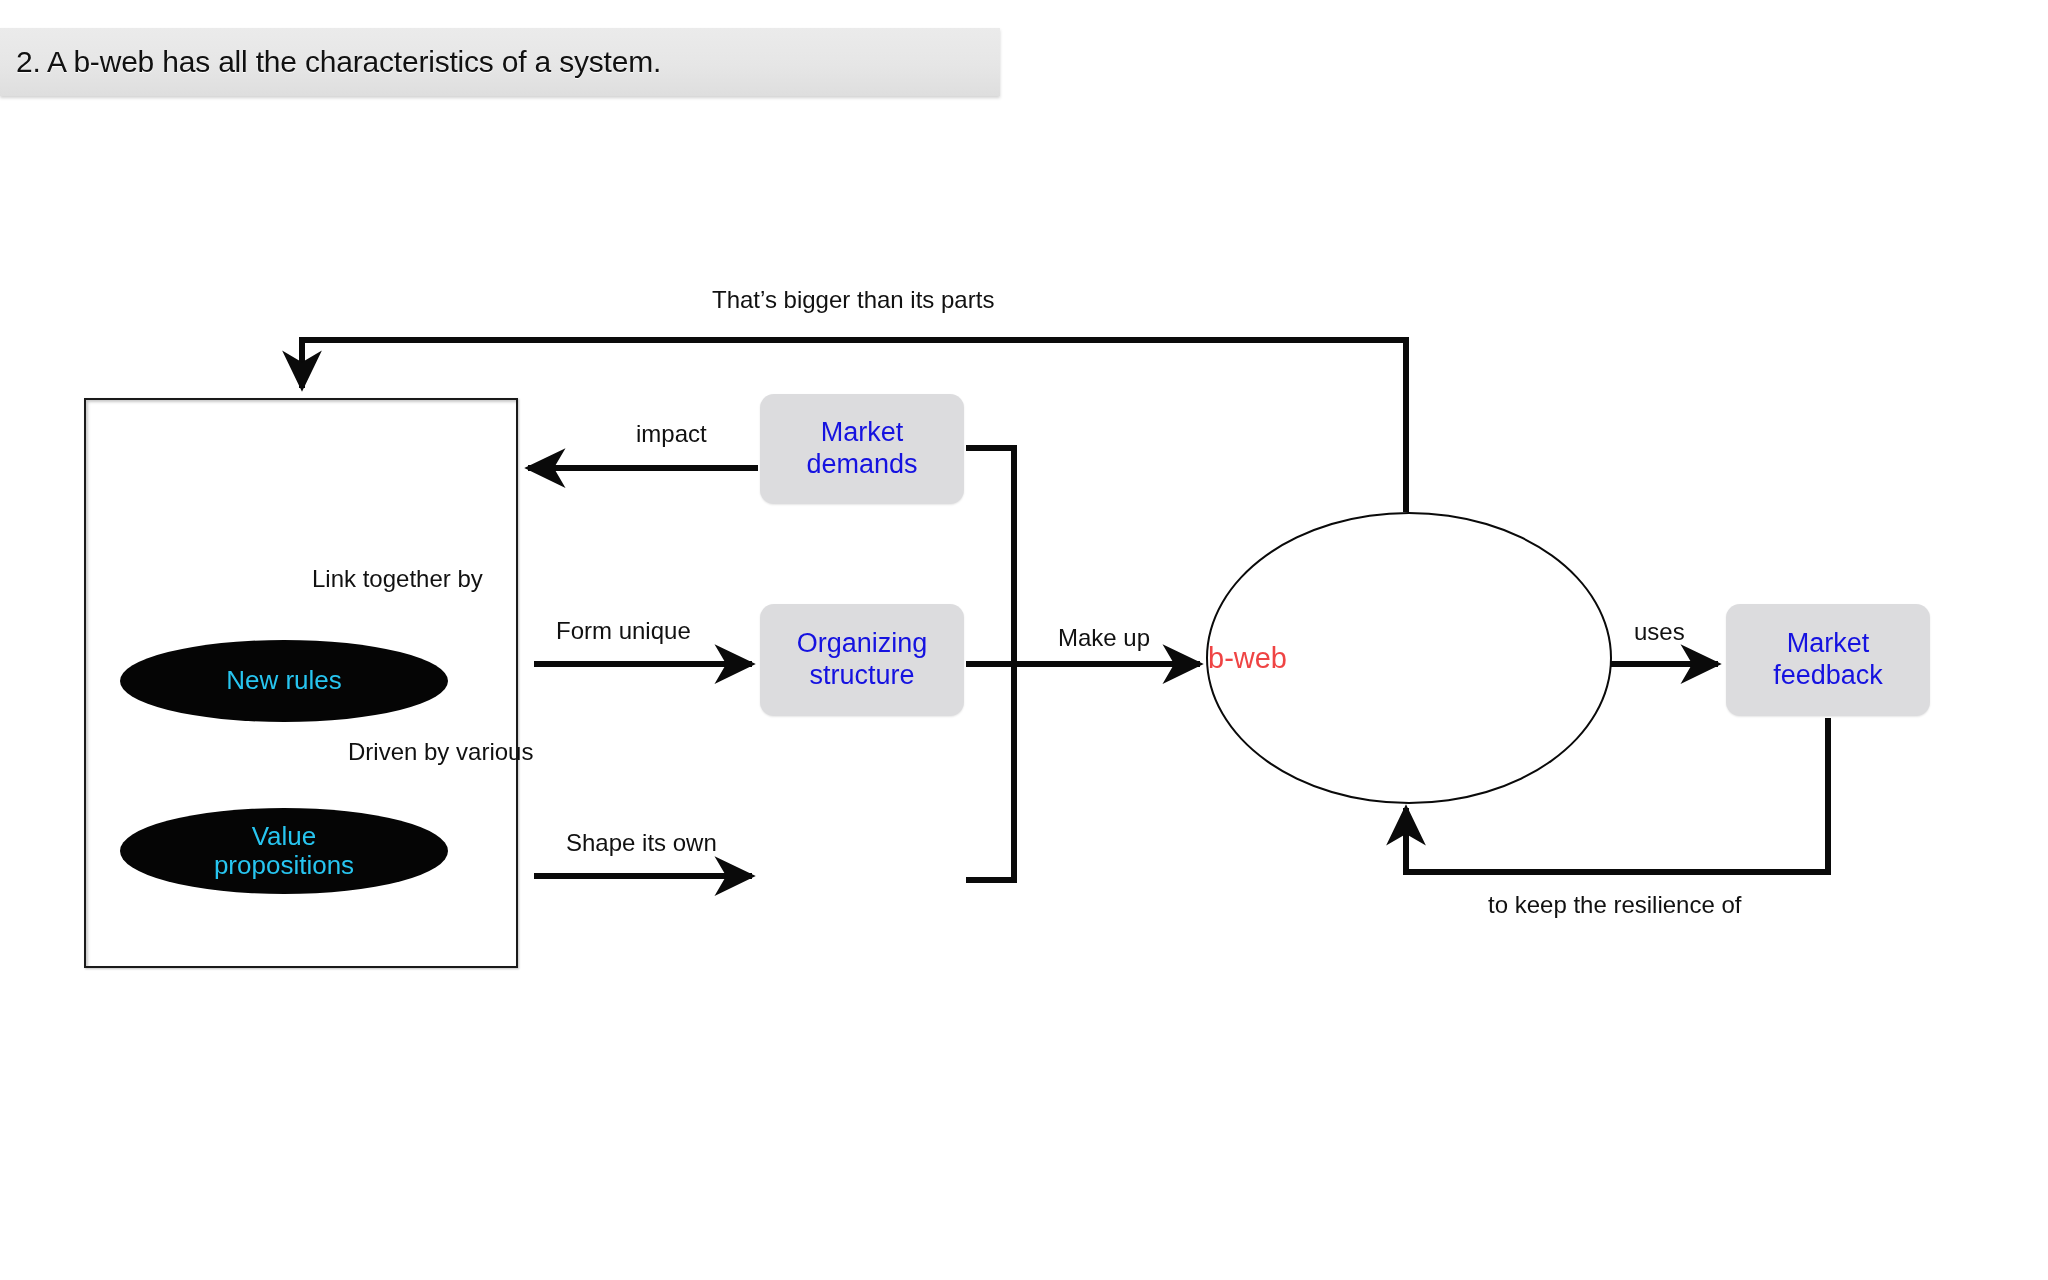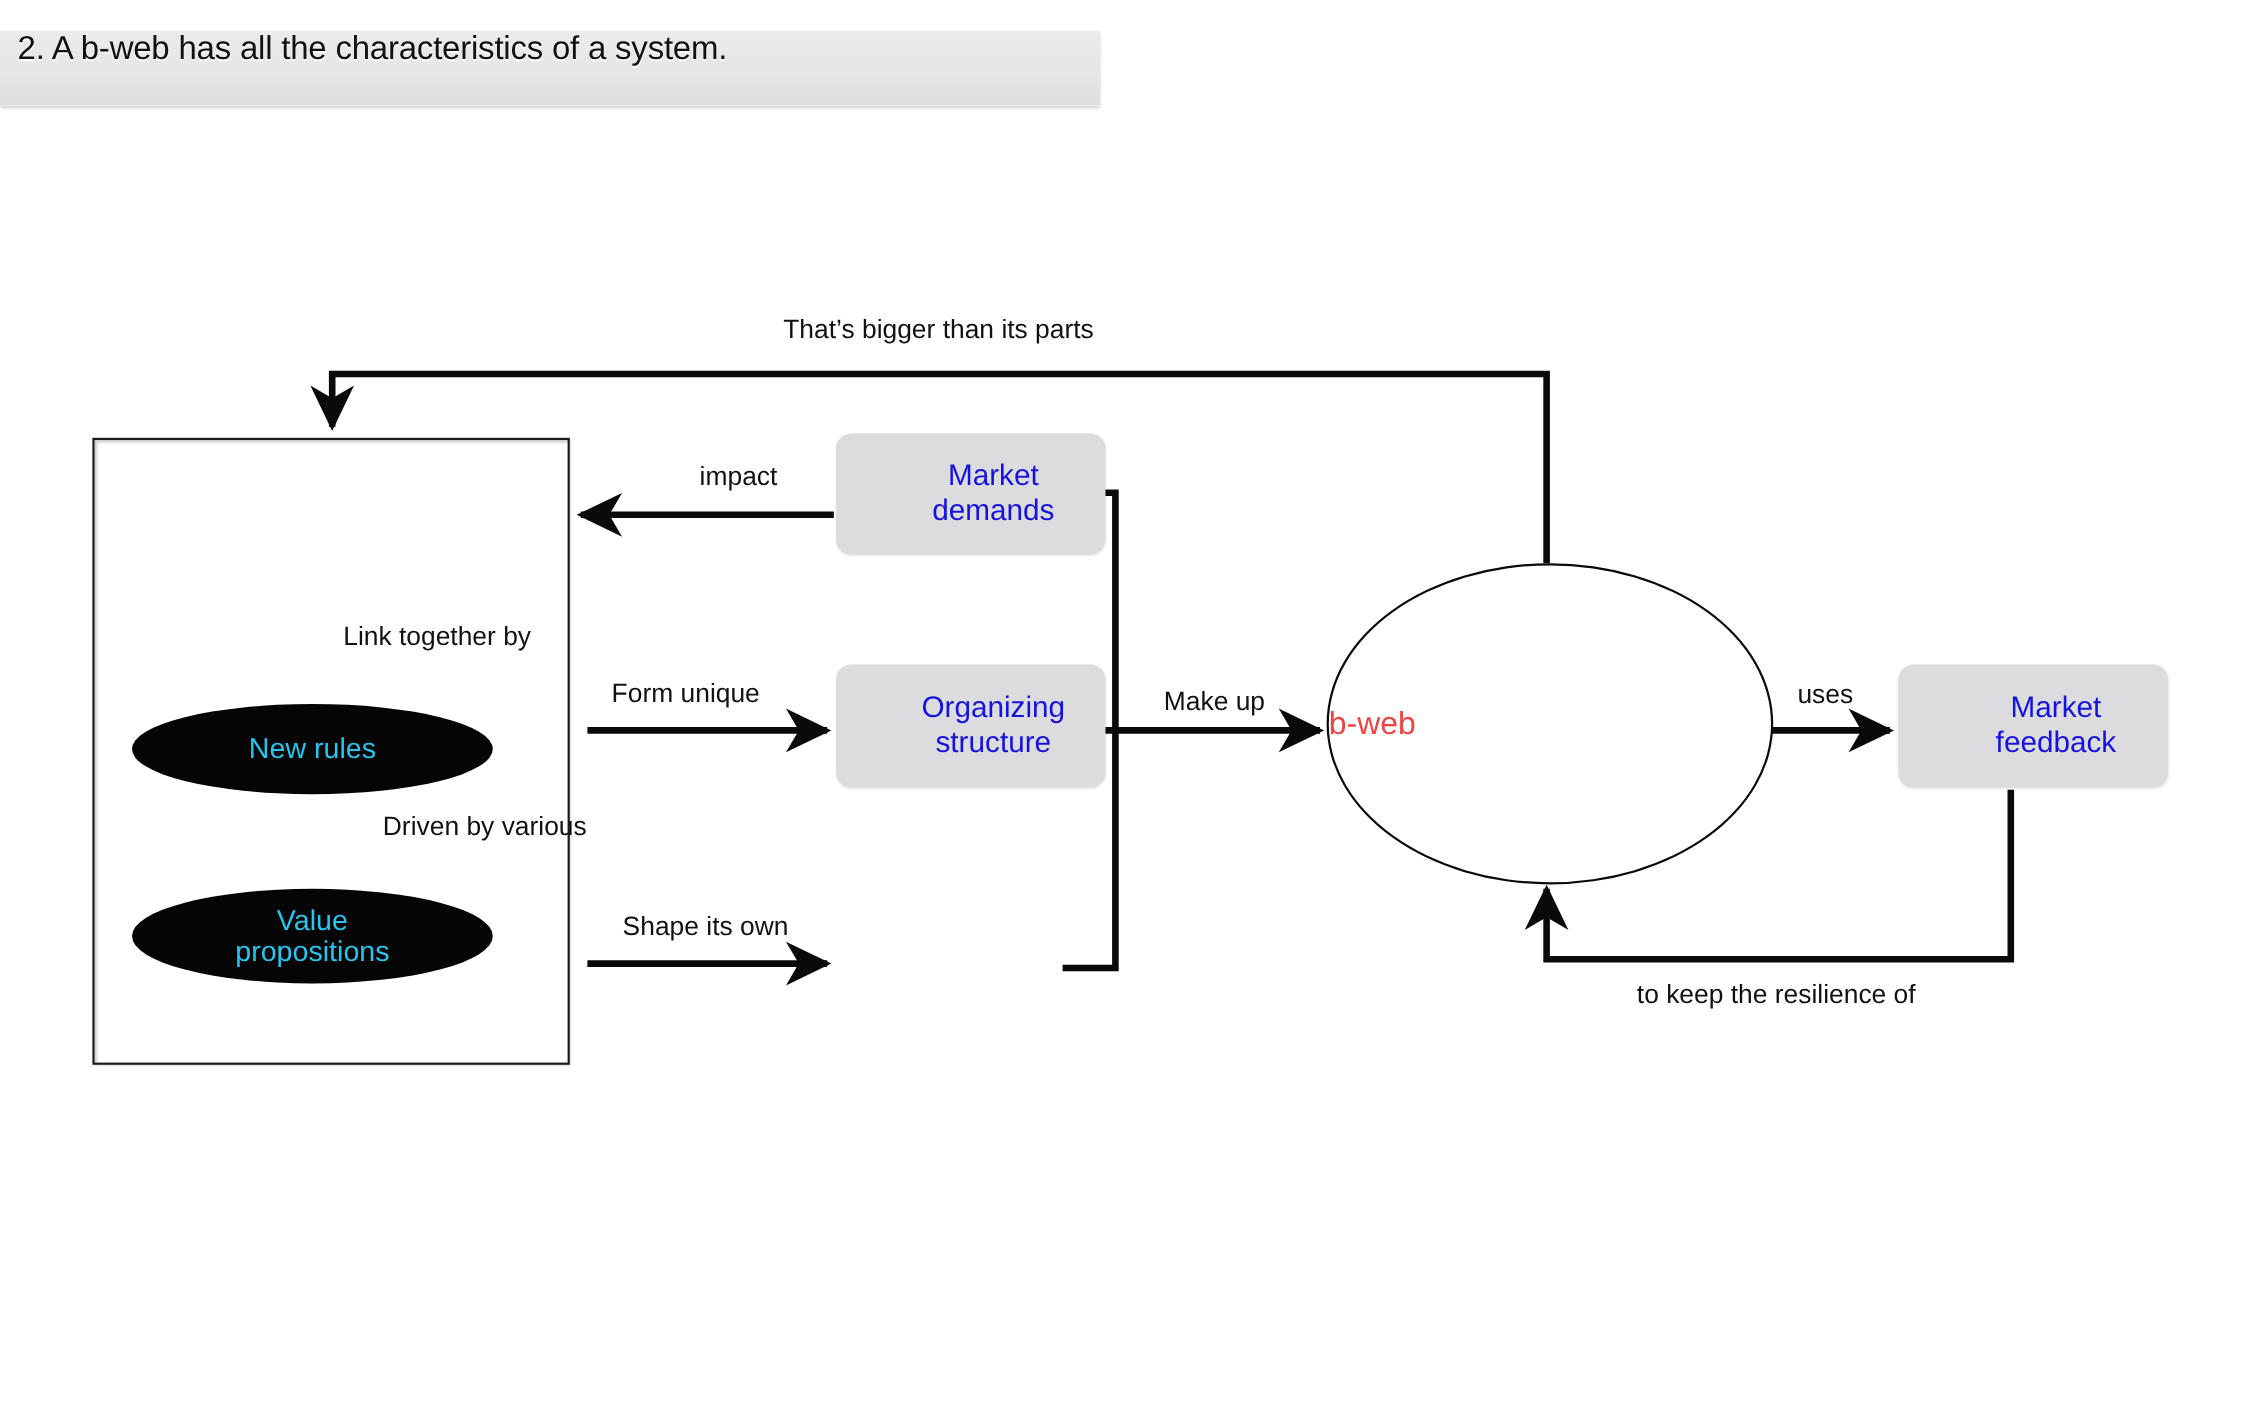--- a/index.html
+++ b/index.html
@@ -10,21 +10,21 @@
     overflow:hidden;
     position:relative;
   }
   #stage{position:absolute;left:0;top:0;width:2048px;height:1280px;}
 
   
   .title-banner{
     position:absolute;left:0;top:28px;width:1000px;height:68px;
     background:linear-gradient(to bottom,#ebebeb 0%,#e6e6e6 55%,#dedede 100%);
     box-shadow:0 2px 3px rgba(0,0,0,0.18);
-    display:flex;
+    display:flex;align-items:center;
   }
   .title-text{
     font-family:"Liberation Sans", sans-serif;
     font-size:30px;color:#111;letter-spacing:-0.2px;
     padding-left:16px;white-space:nowrap;
     text-shadow:0 1px 1px rgba(255,255,255,0.9);
   }
 
   
   #diagram{position:absolute;left:0;top:0;width:2048px;height:1280px;}
@@ -56,21 +56,20 @@
   .rbox{
     position:absolute;
     background:#dcdcde;
     border-radius:14px;
     display:flex;align-items:center;justify-content:center;
     text-align:center;
     color:#1512e0;
     font-size:27px;
     line-height:1.18;
     box-shadow:0 1px 2px rgba(0,0,0,0.10);
-    padding-left:41px;
   }
   .box-md{left:760px;top:394px;width:204px;height:110px;}
   .box-os{left:760px;top:604px;width:204px;height:112px;}
   .box-ps{left:760px;top:818px;width:204px;height:110px;}
   .box-mf{left:1726px;top:604px;width:204px;height:112px;}
 
   .bweb-ellipse{
     position:absolute;
     left:1206px;top:512px;width:402px;height:288px;
     border:2.5px solid #0a0a0a;

